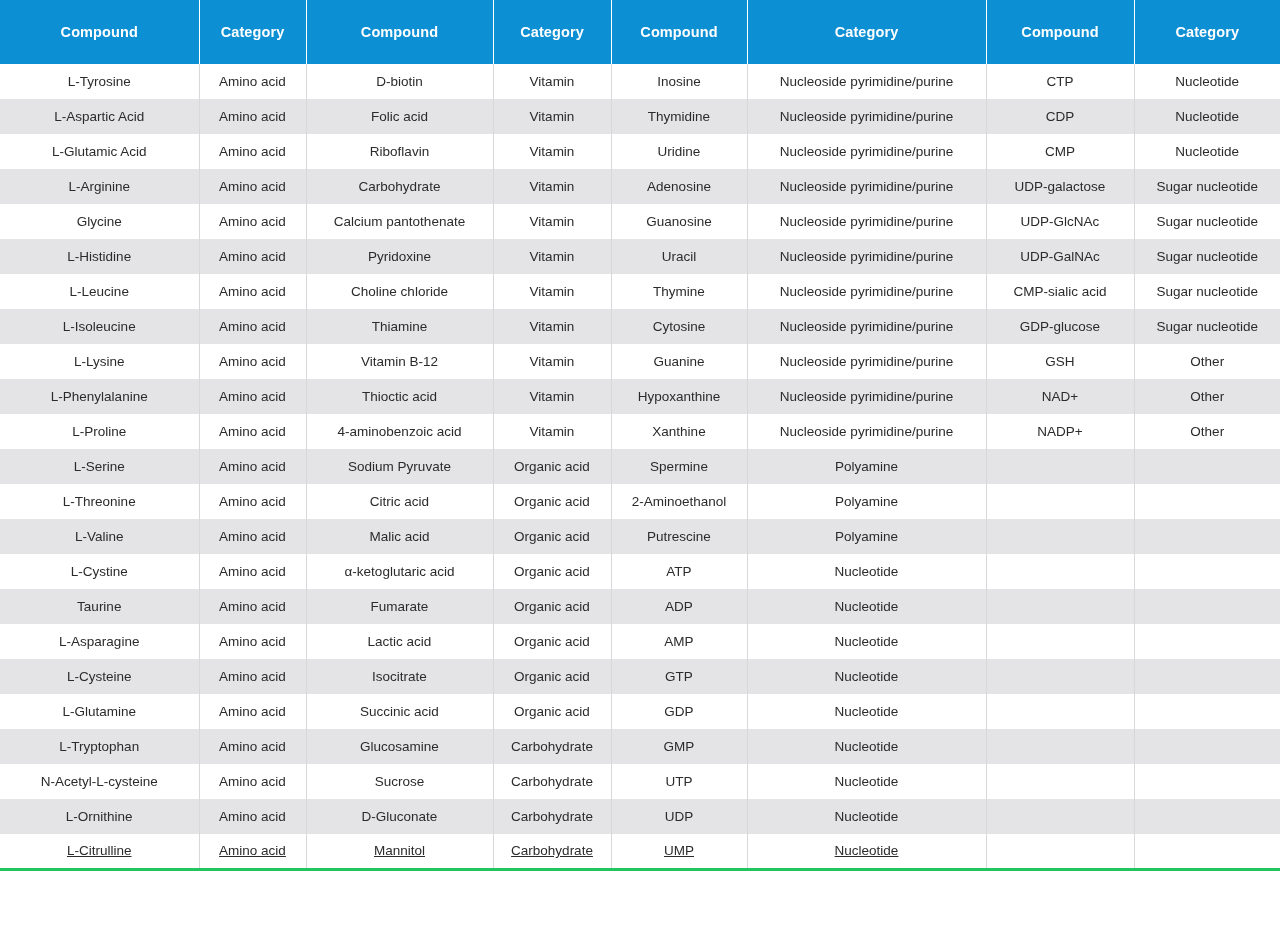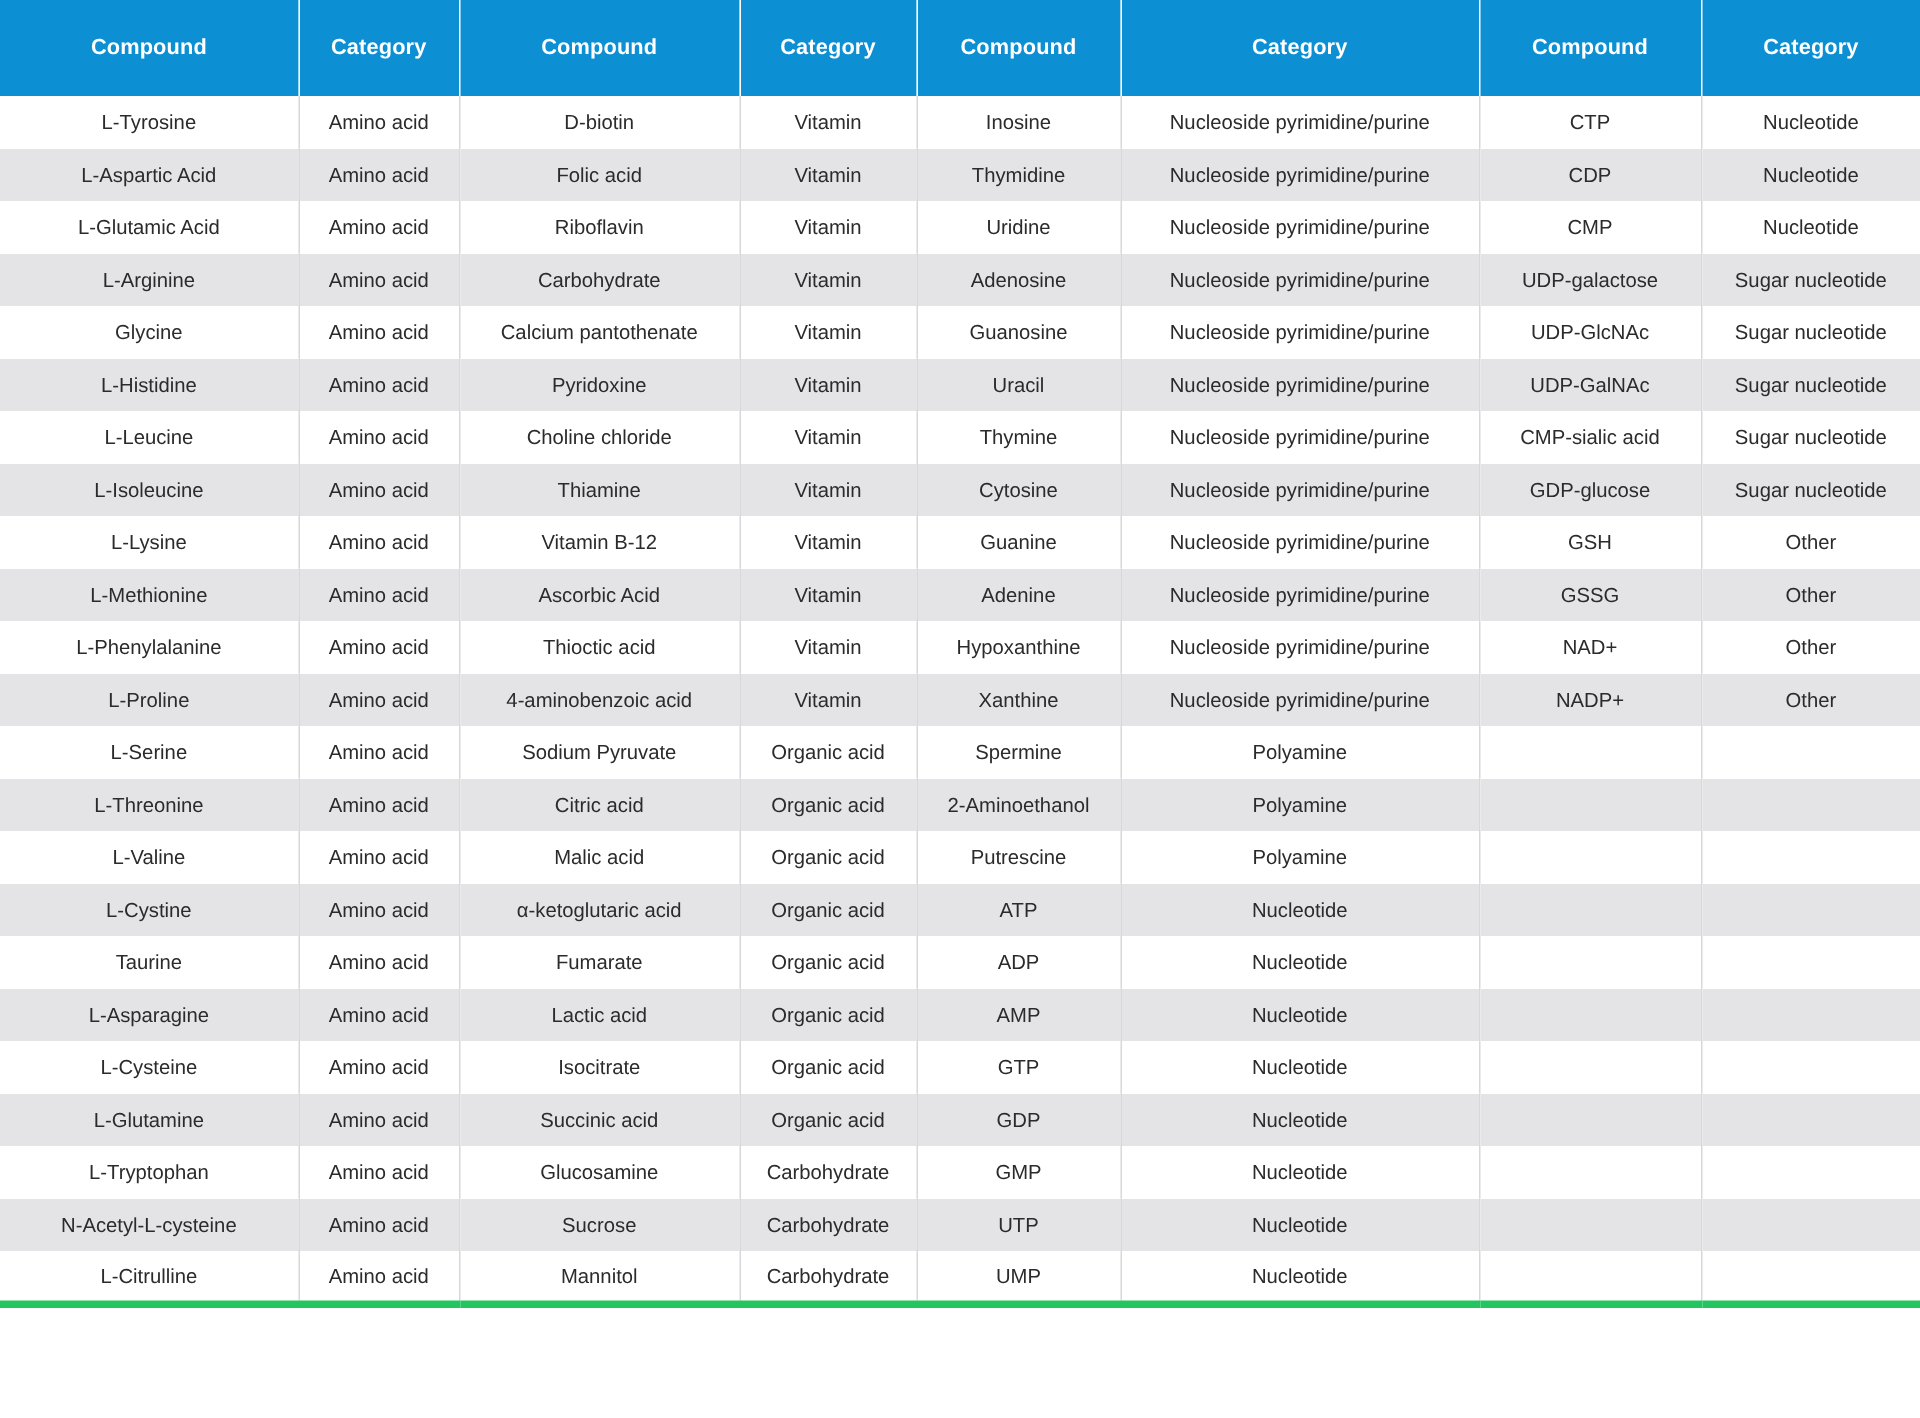--- a/index.html
+++ b/index.html
@@ -58,21 +58,22 @@
     text-overflow: ellipsis;
   }
   table.compound-table tbody td:last-child {
     border-right: none;
   }
   table.compound-table tbody tr:nth-child(odd)  td { background: #ffffff; }
   table.compound-table tbody tr:nth-child(even) td { background: #e4e4e6; }
 
   
   table.compound-table tbody tr:last-child td {
-    border-bottom: 5px solid #22c55e;
+    border-bottom: 3px solid #22c55e;
+    text-decoration: underline;
   }
 
   
   col.c1 { width: 199px; }
   col.c2 { width: 107px; }
   col.c3 { width: 187px; }
   col.c4 { width: 118px; }
   col.c5 { width: 136px; }
   col.c6 { width: 239px; }
   col.c7 { width: 148px; }
@@ -190,30 +191,20 @@
           <td>L-Lysine</td>
           <td>Amino acid</td>
           <td>Vitamin B-12</td>
           <td>Vitamin</td>
           <td>Guanine</td>
           <td>Nucleoside pyrimidine/purine</td>
           <td>GSH</td>
           <td>Other</td>
         </tr>
         <tr>
-          <td>L-Methionine</td>
-          <td>Amino acid</td>
-          <td>Ascorbic Acid</td>
-          <td>Vitamin</td>
-          <td>Adenine</td>
-          <td>Nucleoside pyrimidine/purine</td>
-          <td>GSSG</td>
-          <td>Other</td>
-        </tr>
-        <tr>
           <td>L-Phenylalanine</td>
           <td>Amino acid</td>
           <td>Thioctic acid</td>
           <td>Vitamin</td>
           <td>Hypoxanthine</td>
           <td>Nucleoside pyrimidine/purine</td>
           <td>NAD+</td>
           <td>Other</td>
         </tr>
         <tr>
@@ -315,20 +306,30 @@
           <td>Nucleotide</td>
           <td></td>
           <td></td>
         </tr>
         <tr>
           <td>N-Acetyl-L-cysteine</td>
           <td>Amino acid</td>
           <td>Sucrose</td>
           <td>Carbohydrate</td>
           <td>UTP</td>
+          <td>Nucleotide</td>
+          <td></td>
+          <td></td>
+        </tr>
+        <tr>
+          <td>L-Ornithine</td>
+          <td>Amino acid</td>
+          <td>D-Gluconate</td>
+          <td>Carbohydrate</td>
+          <td>UDP</td>
           <td>Nucleotide</td>
           <td></td>
           <td></td>
         </tr>
         <tr>
           <td>L-Citrulline</td>
           <td>Amino acid</td>
           <td>Mannitol</td>
           <td>Carbohydrate</td>
           <td>UMP</td>

